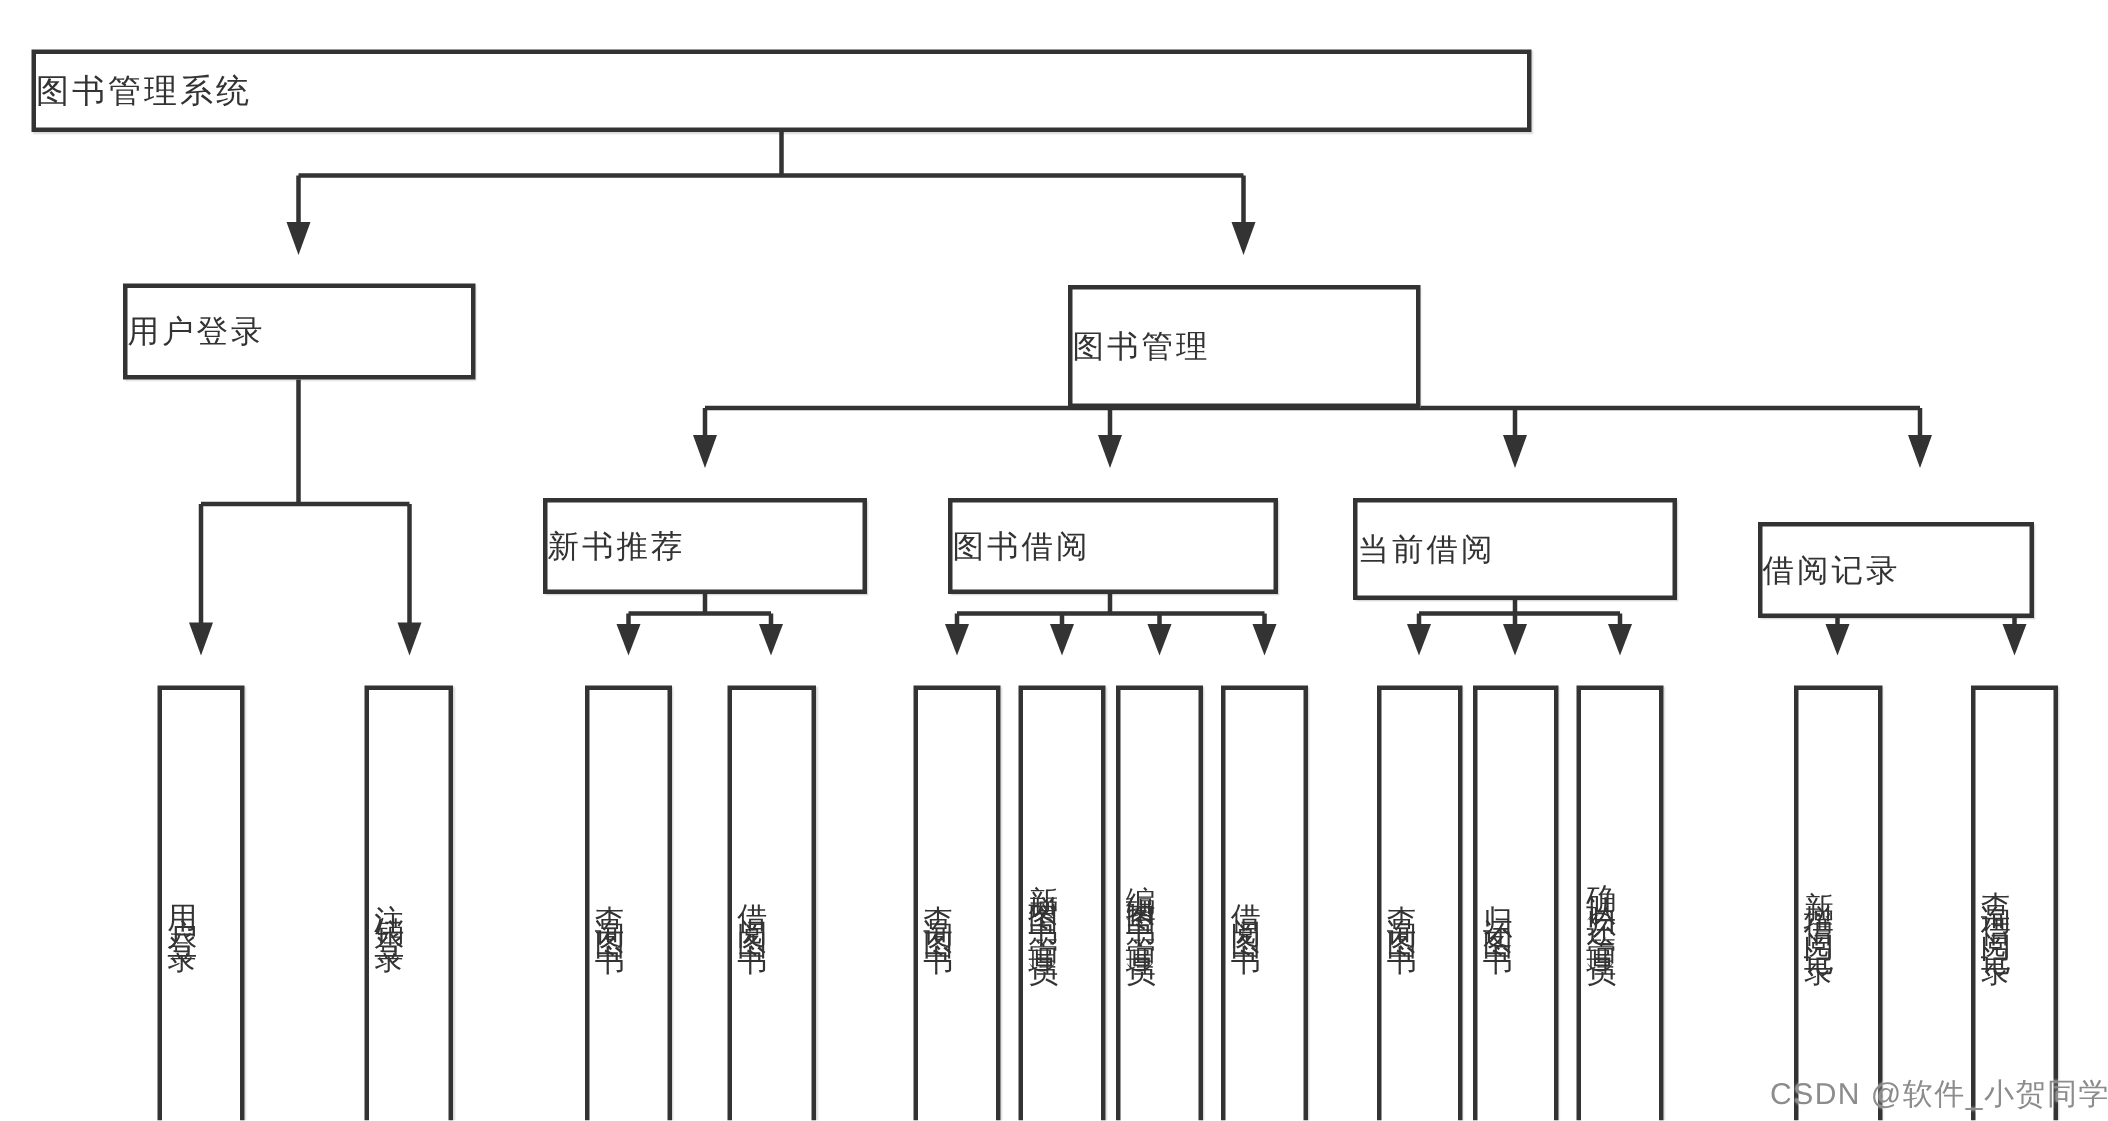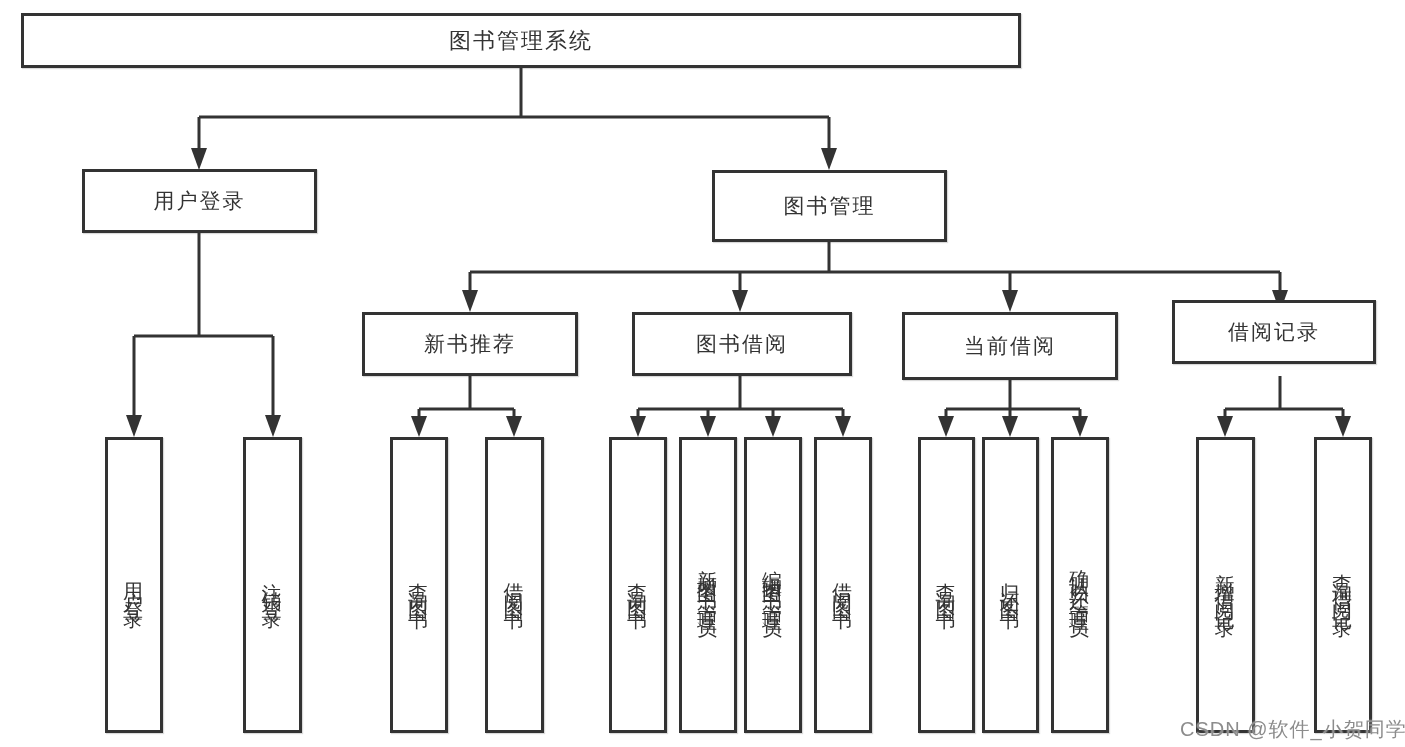--- a/index.html
+++ b/index.html
@@ -17,22 +17,23 @@
     font-family:"Liberation Sans","DejaVu Sans",sans-serif;
     overflow:hidden;
   }
   #connectors{position:absolute;left:0;top:0;width:1405px;height:747px;pointer-events:none;}
   .ln{stroke:var(--line);stroke-width:3;fill:none;}
   .ah{fill:var(--line);stroke:none;}
   .node{
     position:absolute;box-sizing:border-box;
     background:var(--background);
     border:3px solid var(--box-border);
-    display:flex;align-items:center;justify-content:center;
+    display:flex;align-items:center;
     box-shadow:1px 1px 1px rgba(51,51,51,0.18);
+    margin-top:20px;
   }
   .node .lbl{color:var(--text);white-space:nowrap;}
   .node.h .lbl{font-size:21px;letter-spacing:2px;}
   .node.root .lbl{font-size:22px;letter-spacing:2px;}
   .node.v .lbl{
     writing-mode:vertical-rl;
     text-orientation:mixed;
     font-size:20px;
     letter-spacing:9px;
     white-space:nowrap;
@@ -93,34 +94,34 @@
     </g>
   </svg>
 
   <div class="node h root" style="left:21px;top:13px;width:1000px;height:55px">
     <span class="lbl">图书管理系统</span>
   </div>
 
   <div class="node h" style="left:82px;top:169px;width:235px;height:64px">
     <span class="lbl">用户登录</span>
   </div>
-  <div class="node h" style="left:712px;top:170px;width:235px;height:72px">
+  <div class="node h" style="left:712px;top:170px;width:235px;height:82px">
     <span class="lbl">图书管理</span>
   </div>
 
   <div class="node h" style="left:362px;top:312px;width:216px;height:64px">
     <span class="lbl">新书推荐</span>
   </div>
   <div class="node h" style="left:632px;top:312px;width:220px;height:64px">
     <span class="lbl">图书借阅</span>
   </div>
   <div class="node h" style="left:902px;top:312px;width:216px;height:68px">
     <span class="lbl">当前借阅</span>
   </div>
-  <div class="node h" style="left:1172px;top:300px;width:204px;height:64px">
+  <div class="node h" style="left:1172px;top:328px;width:184px;height:64px">
     <span class="lbl">借阅记录</span>
   </div>
 
   <div class="node v" style="left:105px;top:437px;width:58px;height:296px">
     <span class="lbl">用户登录</span>
   </div>
   <div class="node v" style="left:243px;top:437px;width:59px;height:296px">
     <span class="lbl">注销登录</span>
   </div>
 

